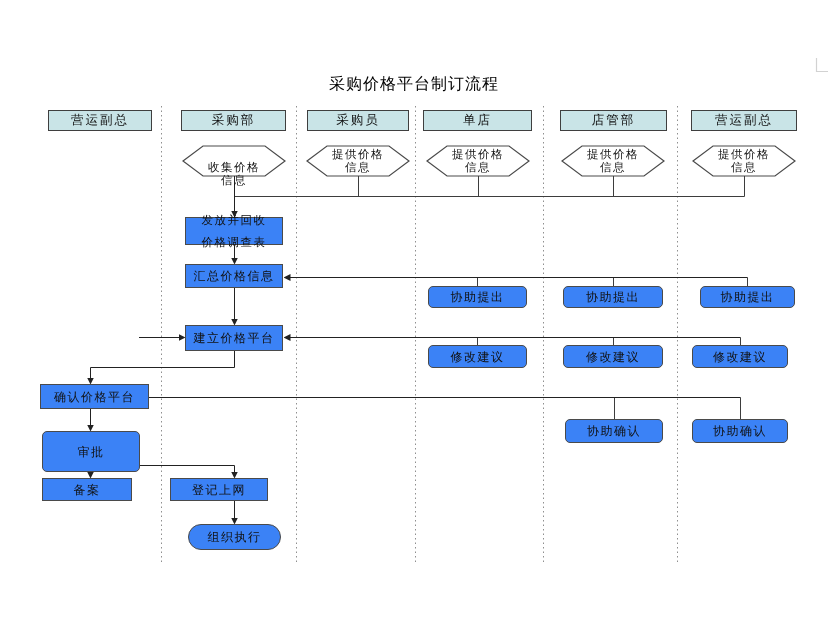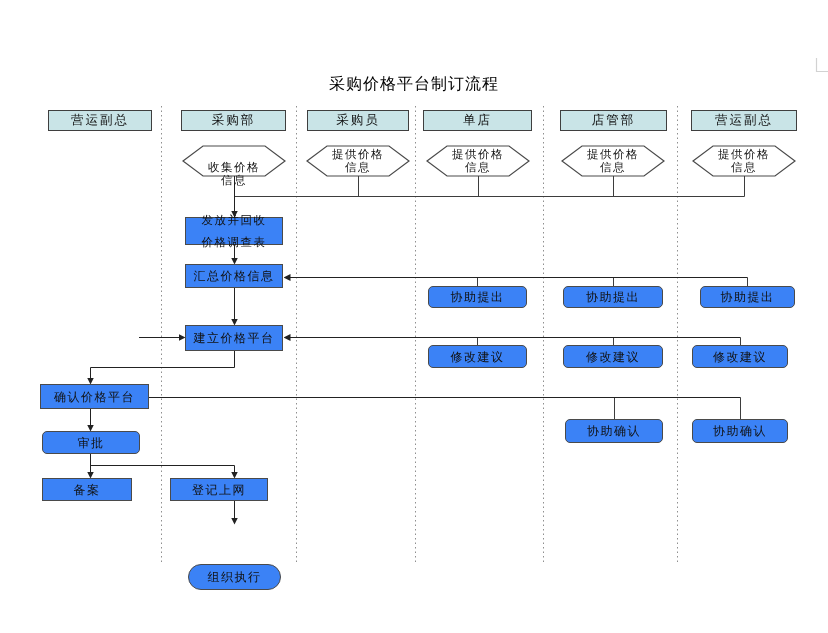--- a/index.html
+++ b/index.html
@@ -18,21 +18,21 @@
     display:flex; align-items:center; justify-content:center;
     font-size:12.5px; letter-spacing:2px;
   }
   .proc {
     position:absolute; box-sizing:border-box; background:#3b82f6;
     border:1px solid #4a4a4a;
     display:flex; align-items:center; justify-content:center;
     font-size:12px; letter-spacing:1.5px; text-align:center; line-height:22px;
   }
   .rounded { border-radius:5px; }
-  .stadium { border-radius:13px;margin-top:40px; }
+  .stadium { border-radius:13px; }
   .hex-label {
     position:absolute; display:flex; align-items:center; justify-content:center;
     text-align:center; font-size:11.5px; letter-spacing:1.5px; line-height:13px;
   }
   .narrow { display:inline-block; width:66px; }
 </style>
 </head>
 <body>
 
 <div class="canvas">
@@ -123,20 +123,20 @@
 
   <div class="proc rounded" style="left:428px;top:345px;width:99px;height:23px">修改建议</div>
   <div class="proc rounded" style="left:563px;top:345px;width:100px;height:23px">修改建议</div>
   <div class="proc rounded" style="left:692px;top:345px;width:96px;height:23px">修改建议</div>
 
   <div class="proc" style="left:40px;top:384px;width:109px;height:25px">确认价格平台</div>
 
   <div class="proc rounded" style="left:565px;top:419px;width:98px;height:24px">协助确认</div>
   <div class="proc rounded" style="left:692px;top:419px;width:96px;height:24px">协助确认</div>
 
-  <div class="proc rounded" style="left:42px;top:431px;width:98px;height:23px">审批</div>
+  <div class="proc rounded" style="left:42px;top:431px;width:98px;height:41px">审批</div>
 
   <div class="proc" style="left:42px;top:478px;width:90px;height:23px">备案</div>
   <div class="proc" style="left:170px;top:478px;width:98px;height:23px">登记上网</div>
 
   <div class="proc stadium" style="left:188px;top:524px;width:93px;height:26px">组织执行</div>
 
 </div>
 
 </body></html>

